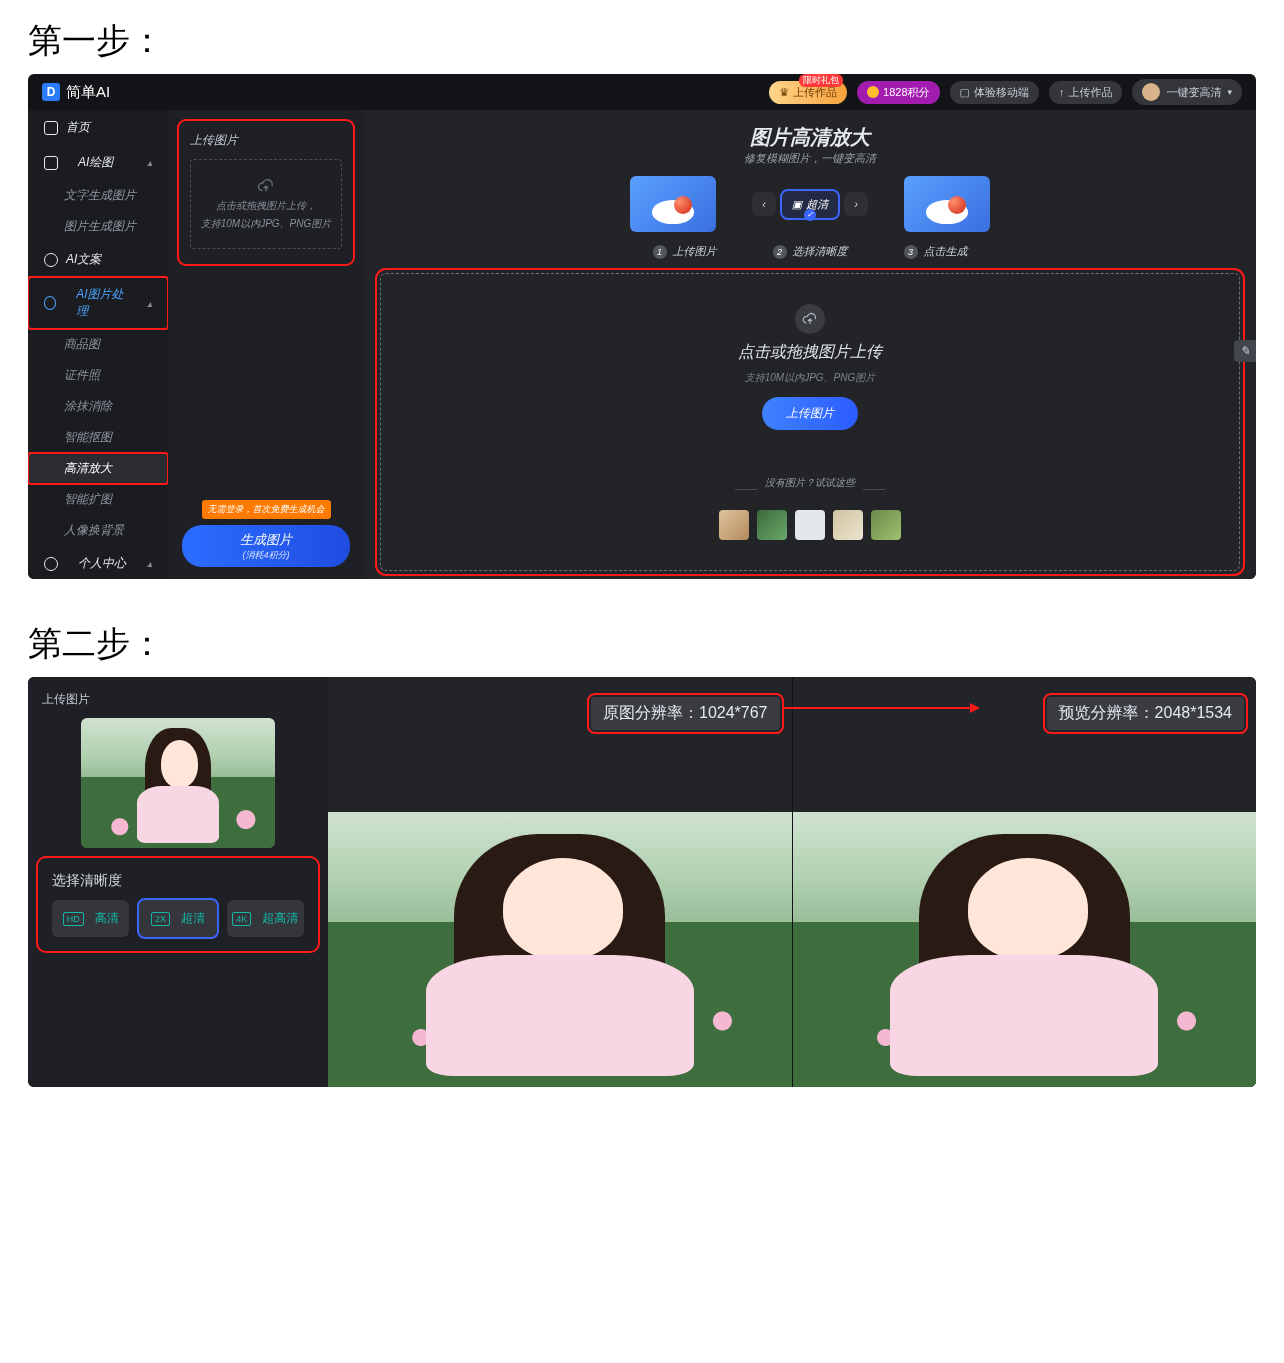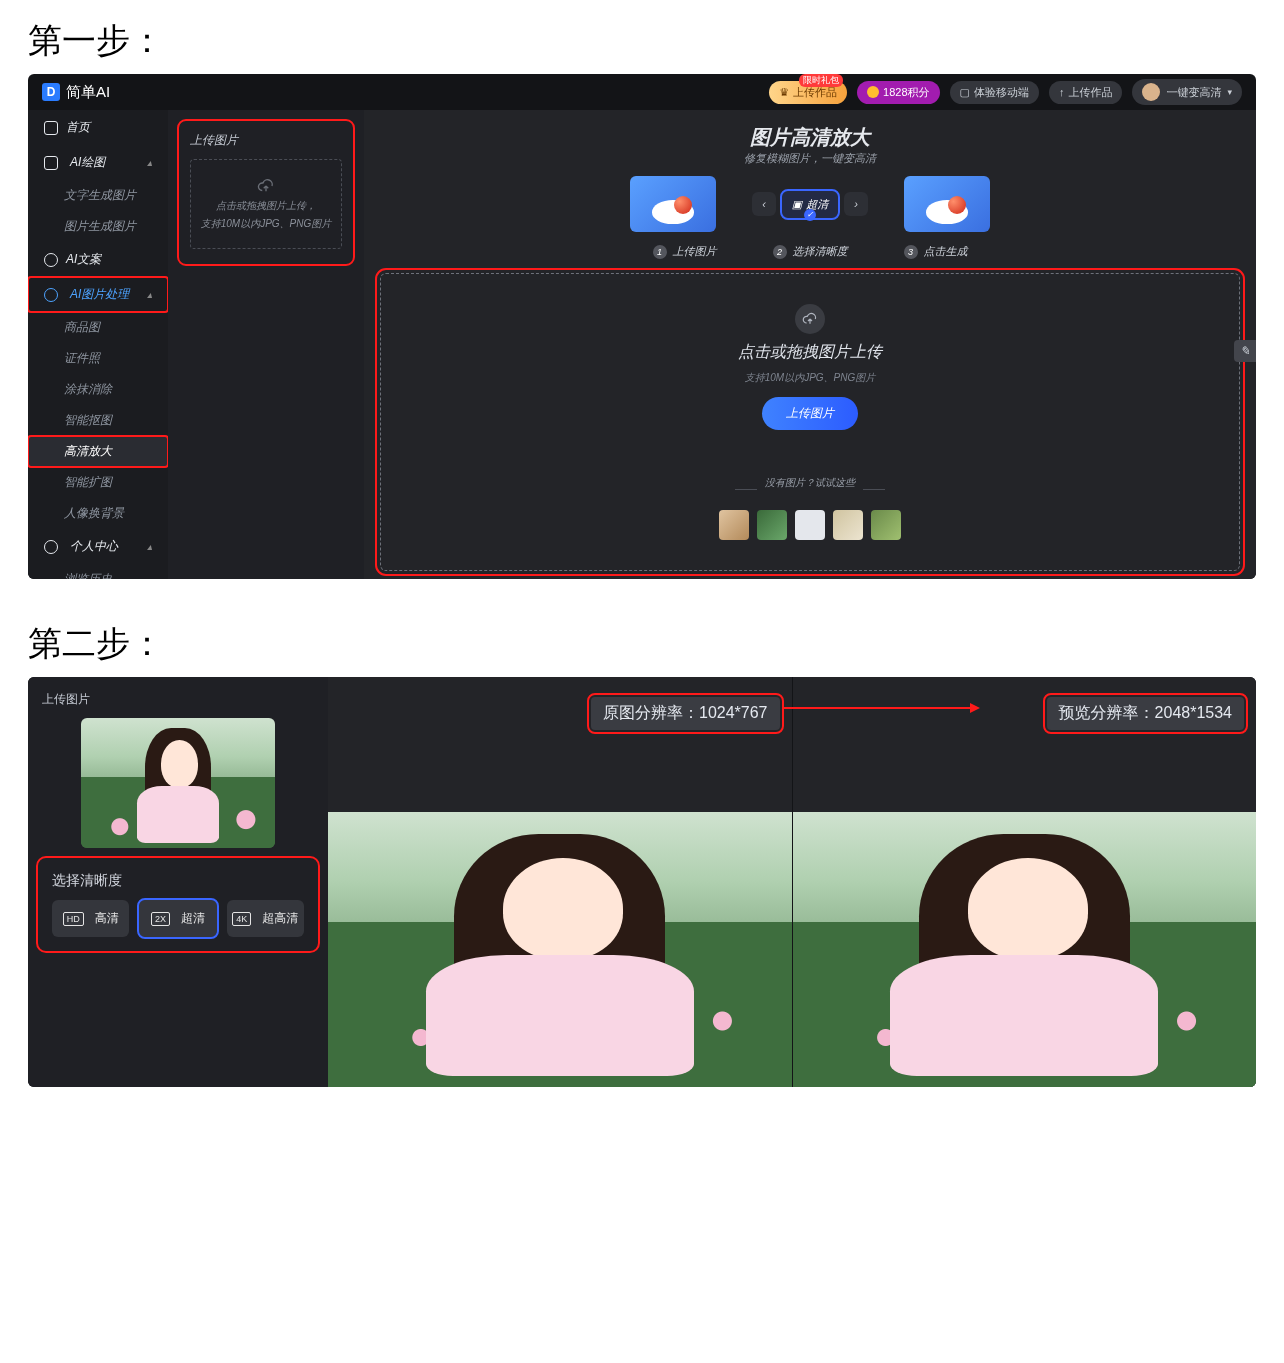--- a/index.html
+++ b/index.html
@@ -16,21 +16,21 @@
   .vip-badge { position:absolute; top:-7px; right:4px; background:#ff3a3a; color:#fff; font-size:9px; padding:0 4px; border-radius:6px; }
   .pill.points { background:#a21caf;justify-content:space-between; }
   .coin { width:12px; height:12px; border-radius:50%; background:#ffbe2e; display:inline-block; }
   .pill.dark { background:#34363c; color:#cbd0d7; }
   .avatar { width:18px; height:18px; border-radius:50%; background:#d9b38c; }
   .app-body { display:flex; height:calc(100% - 36px);font-style:italic; }
   .sidebar { width:140px; background:#1b1c20; font-size:12px; color:#b9bec7; display:flex; flex-direction:column; }
   .sb-item { display:flex; align-items:center; gap:8px; padding:9px 16px; cursor:pointer; }
   .sb-item.top { color:#e6e9ee; }
   .sb-sub { padding:7px 16px 7px 36px; color:#8f96a1; cursor:pointer; }
-  .sb-group { padding:9px 16px; display:flex; align-items:center; gap:12px; color:#e6e9ee; cursor:pointer; }
+  .sb-group { padding:9px 16px; display:flex; align-items:center; gap:20px; color:#e6e9ee; cursor:pointer; }
   .chev { margin-left:auto; font-size:10px; color:#888; }
   .sb-active { color:#fff; }
   .red-outline { outline:2px solid #ff1a1a; outline-offset:-1px; border-radius:3px; }
   .sb-icon { width:14px; height:14px; border:1.5px solid currentColor; border-radius:3px; display:inline-block; }
   .sb-icon.round { border-radius:50%; }
 
   .left-panel { width:196px; background:#1f2025; padding:14px 14px 12px; display:flex; flex-direction:column; position:relative; }
   .lp-title { color:#c4c9d2; font-size:12px; margin-bottom:10px; }
   .upload-box { border:1px dashed #4a4d55; border-radius:4px; flex-shrink:0; }
   .ub1 { height:90px; display:flex; flex-direction:column; align-items:center; justify-content:center; gap:4px; color:#8a8f99; font-size:10px; }
@@ -76,21 +76,21 @@
   .preview-img { width:194px; height:130px; border-radius:6px; margin:0 auto; background:linear-gradient(180deg,#cfe2cf 0%,#b0d0b0 30%,#3e6e3e 100%); position:relative; overflow:hidden; }
   .flowers { position:absolute; inset:auto 0 0 0; height:55%; background:radial-gradient(circle at 20% 70%,#f4b8d0 0 8px,transparent 9px),radial-gradient(circle at 60% 80%,#f4b8d0 0 7px,transparent 8px),radial-gradient(circle at 85% 60%,#f4b8d0 0 9px,transparent 10px),#3e6e3e; }
   .person { position:absolute; left:22%; top:8%; width:56%; height:88%; }
   .hair { position:absolute; top:0; left:20%; width:60%; height:85%; background:#2a1a14; border-radius:40% 40% 20% 20%; }
   .face { position:absolute; top:10%; left:34%; width:34%; height:42%; background:#ffe6d8; border-radius:50% 50% 46% 46%; }
   .dress { position:absolute; bottom:0; left:12%; width:76%; height:50%; background:#f9d6e4; border-radius:30% 30% 10% 10%; }
 
   .clarity-section { }
   .cs-title { font-size:14px; color:#d4d8e0; margin-bottom:10px; }
   .clarity-row { display:flex; gap:10px; }
-  .cbtn { flex:1; padding:10px 0; background:#34363c; border-radius:6px; color:#e5e5e5; font-size:12px; display:flex; align-items:center; justify-content:center; gap:11px; }
+  .cbtn { flex:1; padding:10px 0; background:#34363c; border-radius:6px; color:#14b8a6; font-size:12px; display:flex; align-items:center; justify-content:center; gap:11px; }
   .cbtn.active { outline:2px solid #3a66ff; }
   .red-box { outline:2px solid #ff1a1a; outline-offset:4px; border-radius:4px; }
   .hd-badge { font-size:9px; padding:1px 3px; border:1px solid currentColor; border-radius:2px; }
 
   .p2-right { flex:1; background:#232428; position:relative; display:flex; }
   .half { flex:1; position:relative; overflow:hidden; }
   .res-badge { position:absolute; top:20px; background:#3a3c42; color:#e4e8ef; font-size:16px; padding:6px 12px; border-radius:4px; z-index:5; outline:2px solid #ff1a1a; outline-offset:2px; }
   .res-left { right:12px; }
   .res-right { right:12px; }
   .arrow-red { position:absolute; top:30px; left:50%; width:196px; height:2px; background:#ff1a1a; z-index:4; transform:translateX(-10px); }
@@ -180,20 +180,27 @@
         <div class="lp-title">上传图片</div>
         <div class="upload-box ub1">
           <svg viewBox="0 0 24 24" fill="none" stroke="currentColor" stroke-width="1.8">
               <path d="M7 18a5 5 0 1 1 .9-9.9A6 6 0 0 1 20 12"></path>
               <path d="M12 12v7m0-7 3 3m-3-3-3 3"></path>
             </svg>
           <span>点击或拖拽图片上传，</span>
           <span>支持10M以内JPG、PNG图片</span>
         </div>
       </div>
+      <div class="lp-bottom">
+        <div class="free-tag">无需登录，首次免费生成机会</div>
+        <div class="gen-btn">
+          <span>生成图片</span>
+          <small>(消耗4积分)</small>
+        </div>
+      </div>
     </div>
 
     <div class="main-panel">
       <div class="hero-title">图片高清放大</div>
       <div class="hero-sub">修复模糊图片，一键变高清</div>
       <div class="sample-row">
         <div class="sample-img">
             <div class="plate"></div>
             <div class="apple"></div>
           </div>

